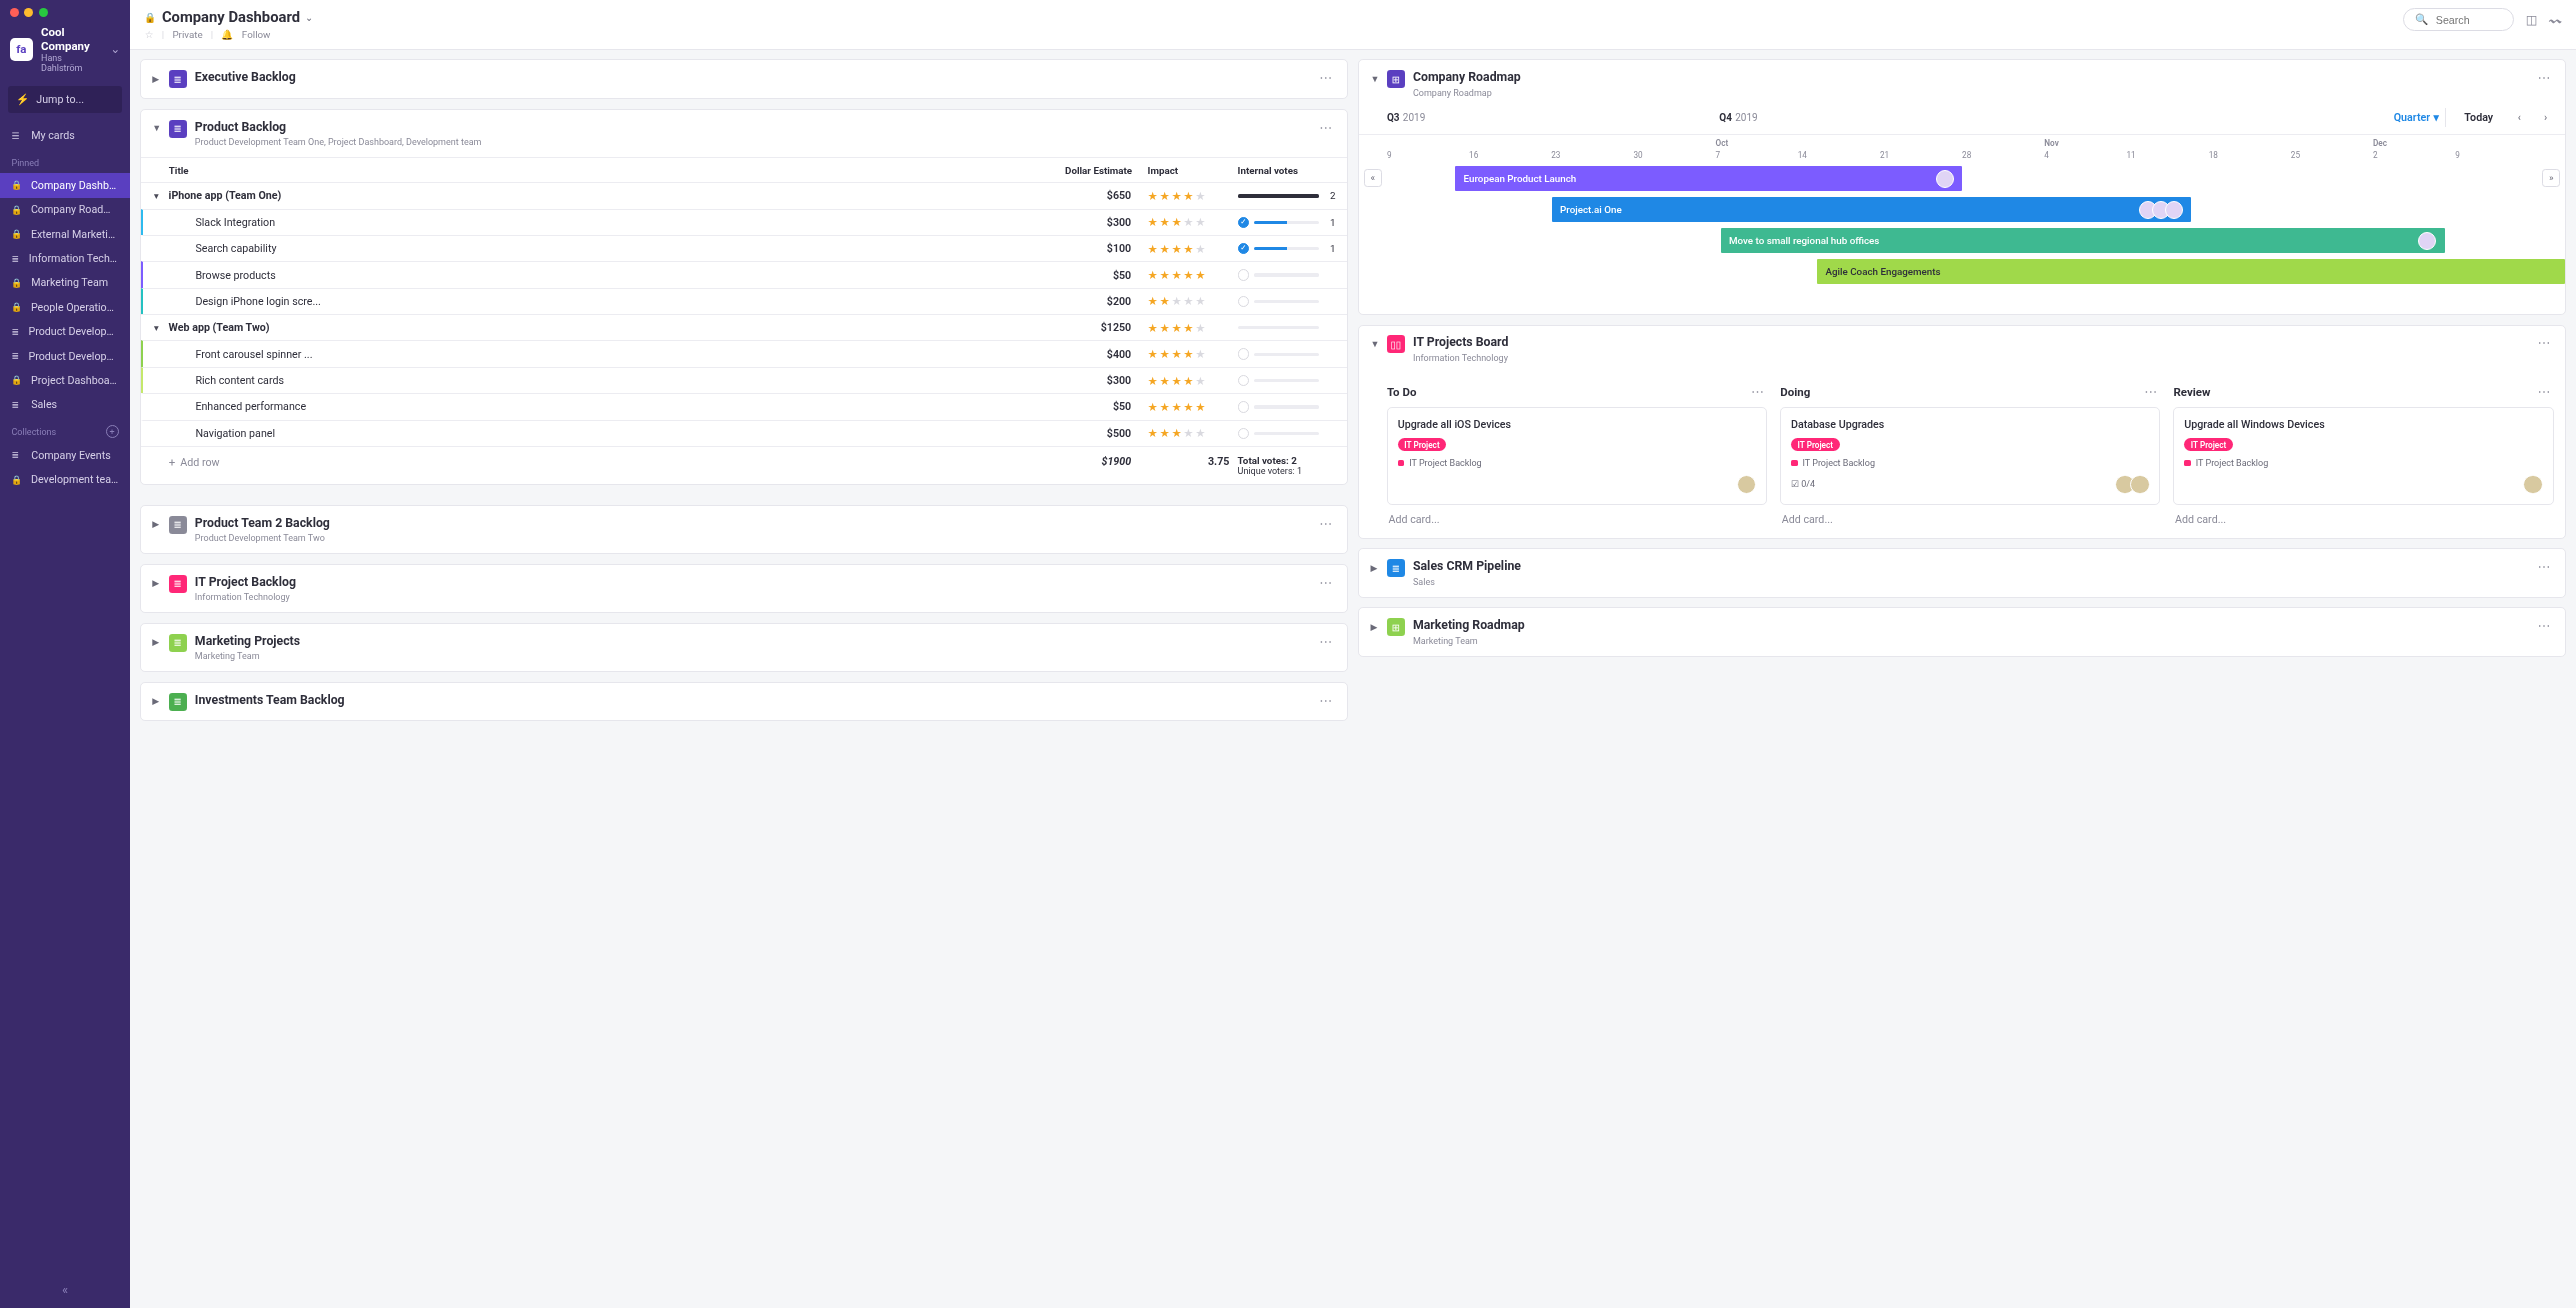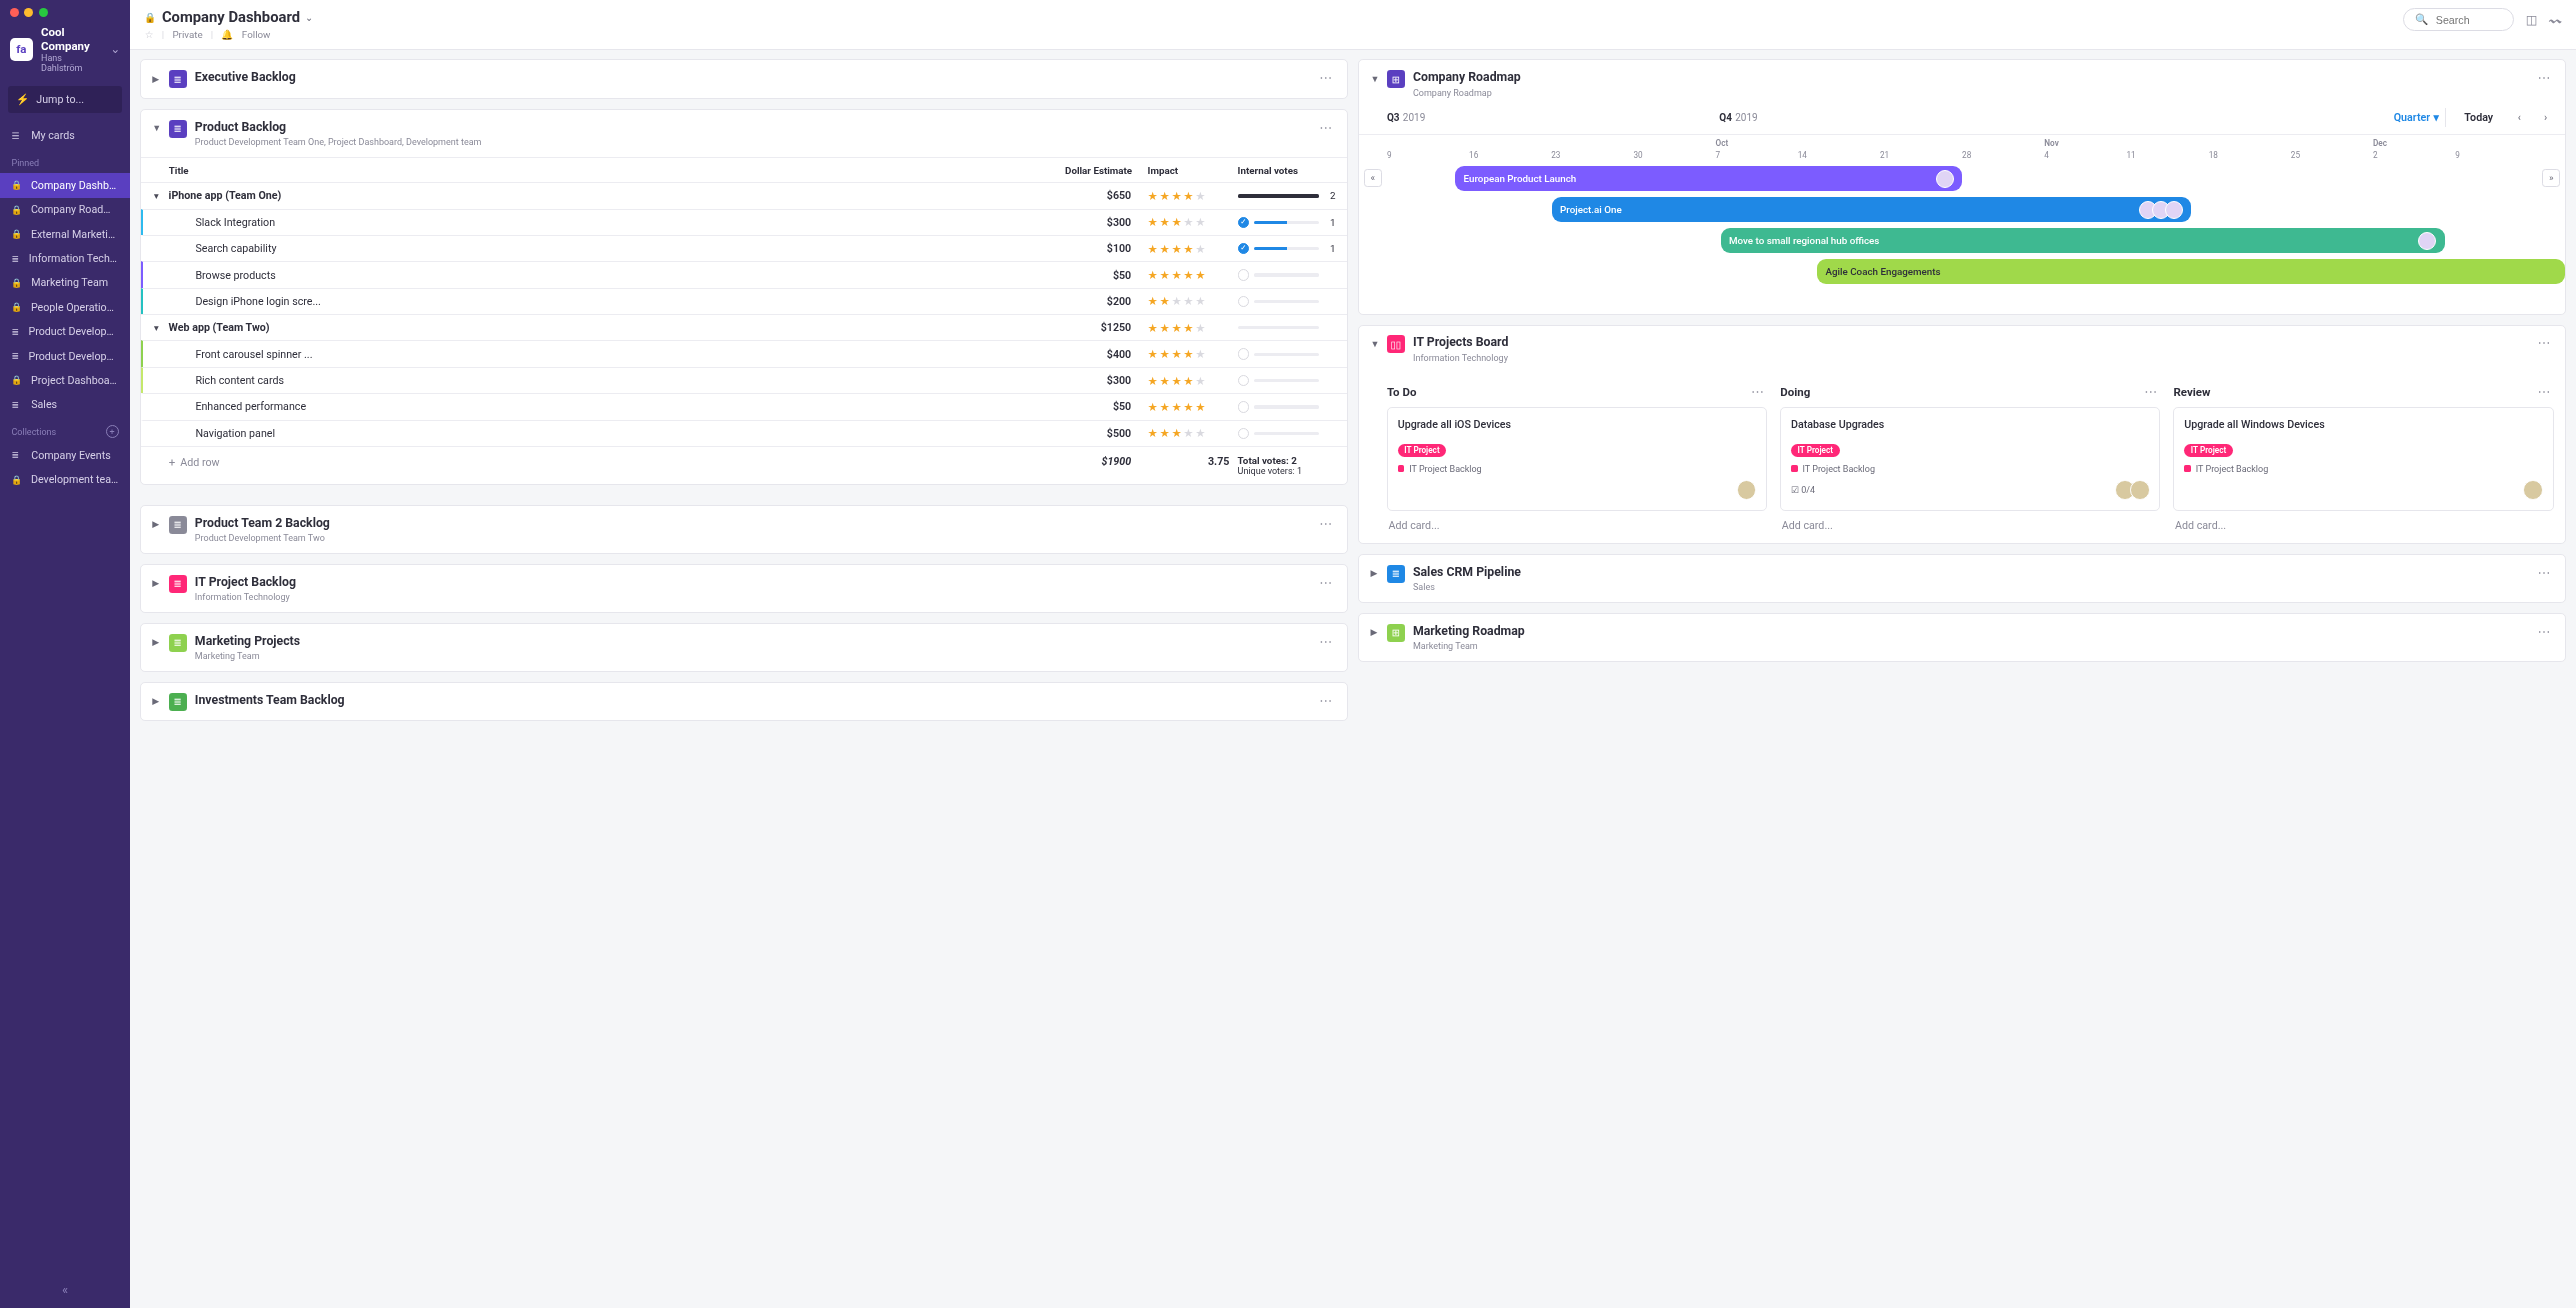--- a/index.html
+++ b/index.html
@@ -102,33 +102,33 @@
 .rm-today { font-weight: 600; cursor: pointer; padding: 3.3px 8.2px; }
 .rm-nav { color: #6a6a78; cursor: pointer; padding: 3.3px 6.6px; }
 .rm-timeline { position: relative; border-top: 0.8px solid #ececf1; padding: 0 0 16.4px; }
 .rm-axis-months { display: flex; padding: 3.3px 28px 0; font-size: 8.2px; color: #8a8a98; font-weight: 600; }
 .rm-axis-month { flex: 1; }
 .rm-axis-days { display: flex; padding: 1.6px 28px 6.6px; font-size: 8.2px; color: #8a8a98; }
 .rm-axis-day { flex: 1; }
 .rm-scroll-left, .rm-scroll-right { position: absolute; top: 34px; width: 18px; height: 18px; background: #fff; border: 0.8px solid #dcdce4; border-radius: 3.3px; display: flex; align-items: center; justify-content: center; cursor: pointer; font-size: 9.8px; color: #6a6a78; z-index: 2; }
 .rm-scroll-left { left: 4.9px; } .rm-scroll-right { right: 4.9px; }
 .rm-bars { position: relative; padding: 3.3px 28px; min-height: 131px; }
-.rm-bar { position: absolute; height: 24.6px; border-radius: 9px; display: flex; align-items: center; padding: 0 8.2px; color: #fff; font-size: 9.8px; font-weight: 500; }
+.rm-bar { position: absolute; height: 24.6px; border-radius: 1px; display: flex; align-items: center; padding: 0 8.2px; color: #fff; font-size: 9.8px; font-weight: 500; }
 .rm-avatar { width: 18px; height: 18px; border-radius: 50%; border: 1.6px solid #fff; background: #e0d4f5; margin-left: auto; }
 .rm-avatars { display: flex; margin-left: auto; gap: -3.3px; }
 .rm-avatars .rm-avatar { margin-left: -4.9px; }
 
 
 .board-cols { display: flex; gap: 13px; padding: 6.6px 11.5px 11.5px 28px; }
 .board-col { flex: 1; min-width: 0; }
 .board-col-head { display: flex; justify-content: space-between; align-items: center; padding: 4.9px 0 8.2px; }
 .board-col-title { font-weight: 700; font-size: 11.5px; }
 .board-card { background: #fff; border: 0.8px solid #e6e6ec; border-radius: 4.9px; padding: 9.8px; display: flex; flex-direction: column; gap: 6.6px; min-height: 90px; }
 .board-card-title { font-size: 10.7px; font-weight: 500; }
-.tag-pill { display: inline-block; background: #ff2777; color: #fff; font-size: 8.2px; font-weight: 600; padding: 1.6px 6.6px; border-radius: 8.2px; margin-top: 6px; }
+.tag-pill { display: inline-block; background: #ff2777; color: #fff; font-size: 8.2px; font-weight: 600; padding: 1.6px 6.6px; border-radius: 8.2px; }
 .source-line { display: flex; align-items: center; gap: 4.9px; font-size: 9px; color: #6a6a78; }
 .source-sq { width: 6.6px; height: 6.6px; background: #ff2777; border-radius: 1.6px; }
 .board-card-footer { margin-top: auto; display: flex; align-items: center; justify-content: flex-end; gap: 0; }
 .checklist { display: flex; align-items: center; gap: 3.3px; font-size: 9px; color: #6a6a78; margin-right: auto; }
 .av-sm { width: 19.7px; height: 19.7px; border-radius: 50%; background: #d8c9a0; border: 1.6px solid #fff; margin-left: -4.9px; }
 .add-card { padding: 8.2px 1.6px 0; color: #8a8a98; font-size: 10.7px; cursor: pointer; }
 
 
 .ic-purple { background: #5a3fc0; }
 .ic-gray { background: #8a8a98; } .ic-pink { background: #ff2777; }

